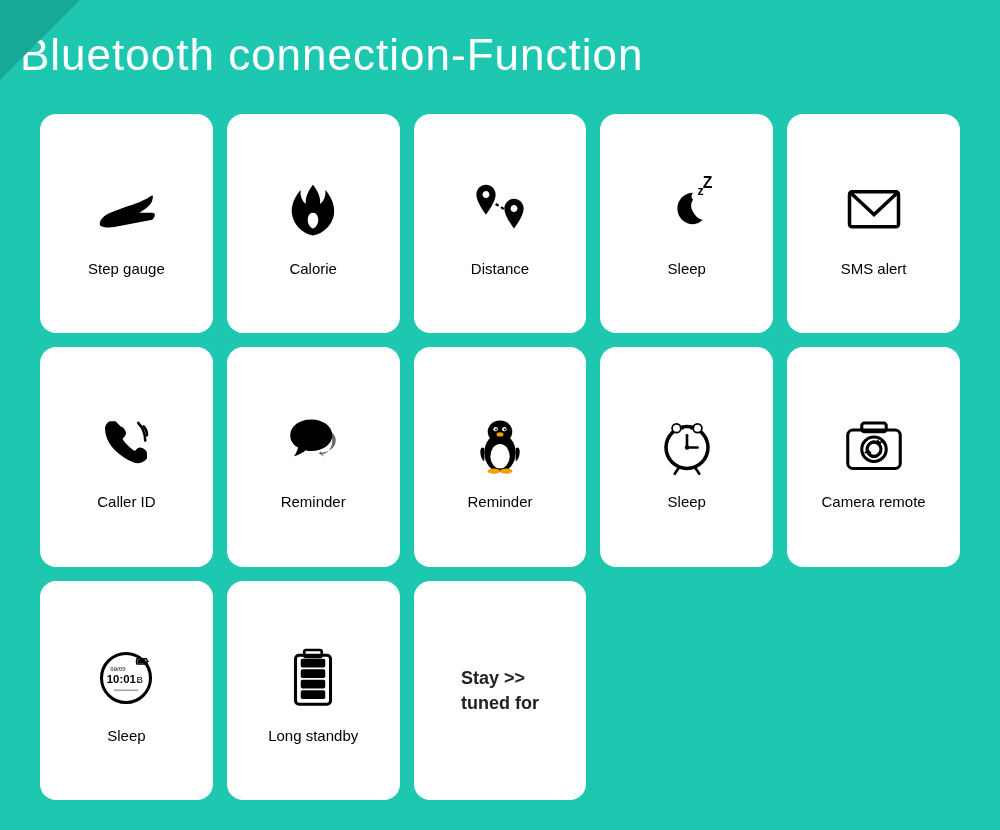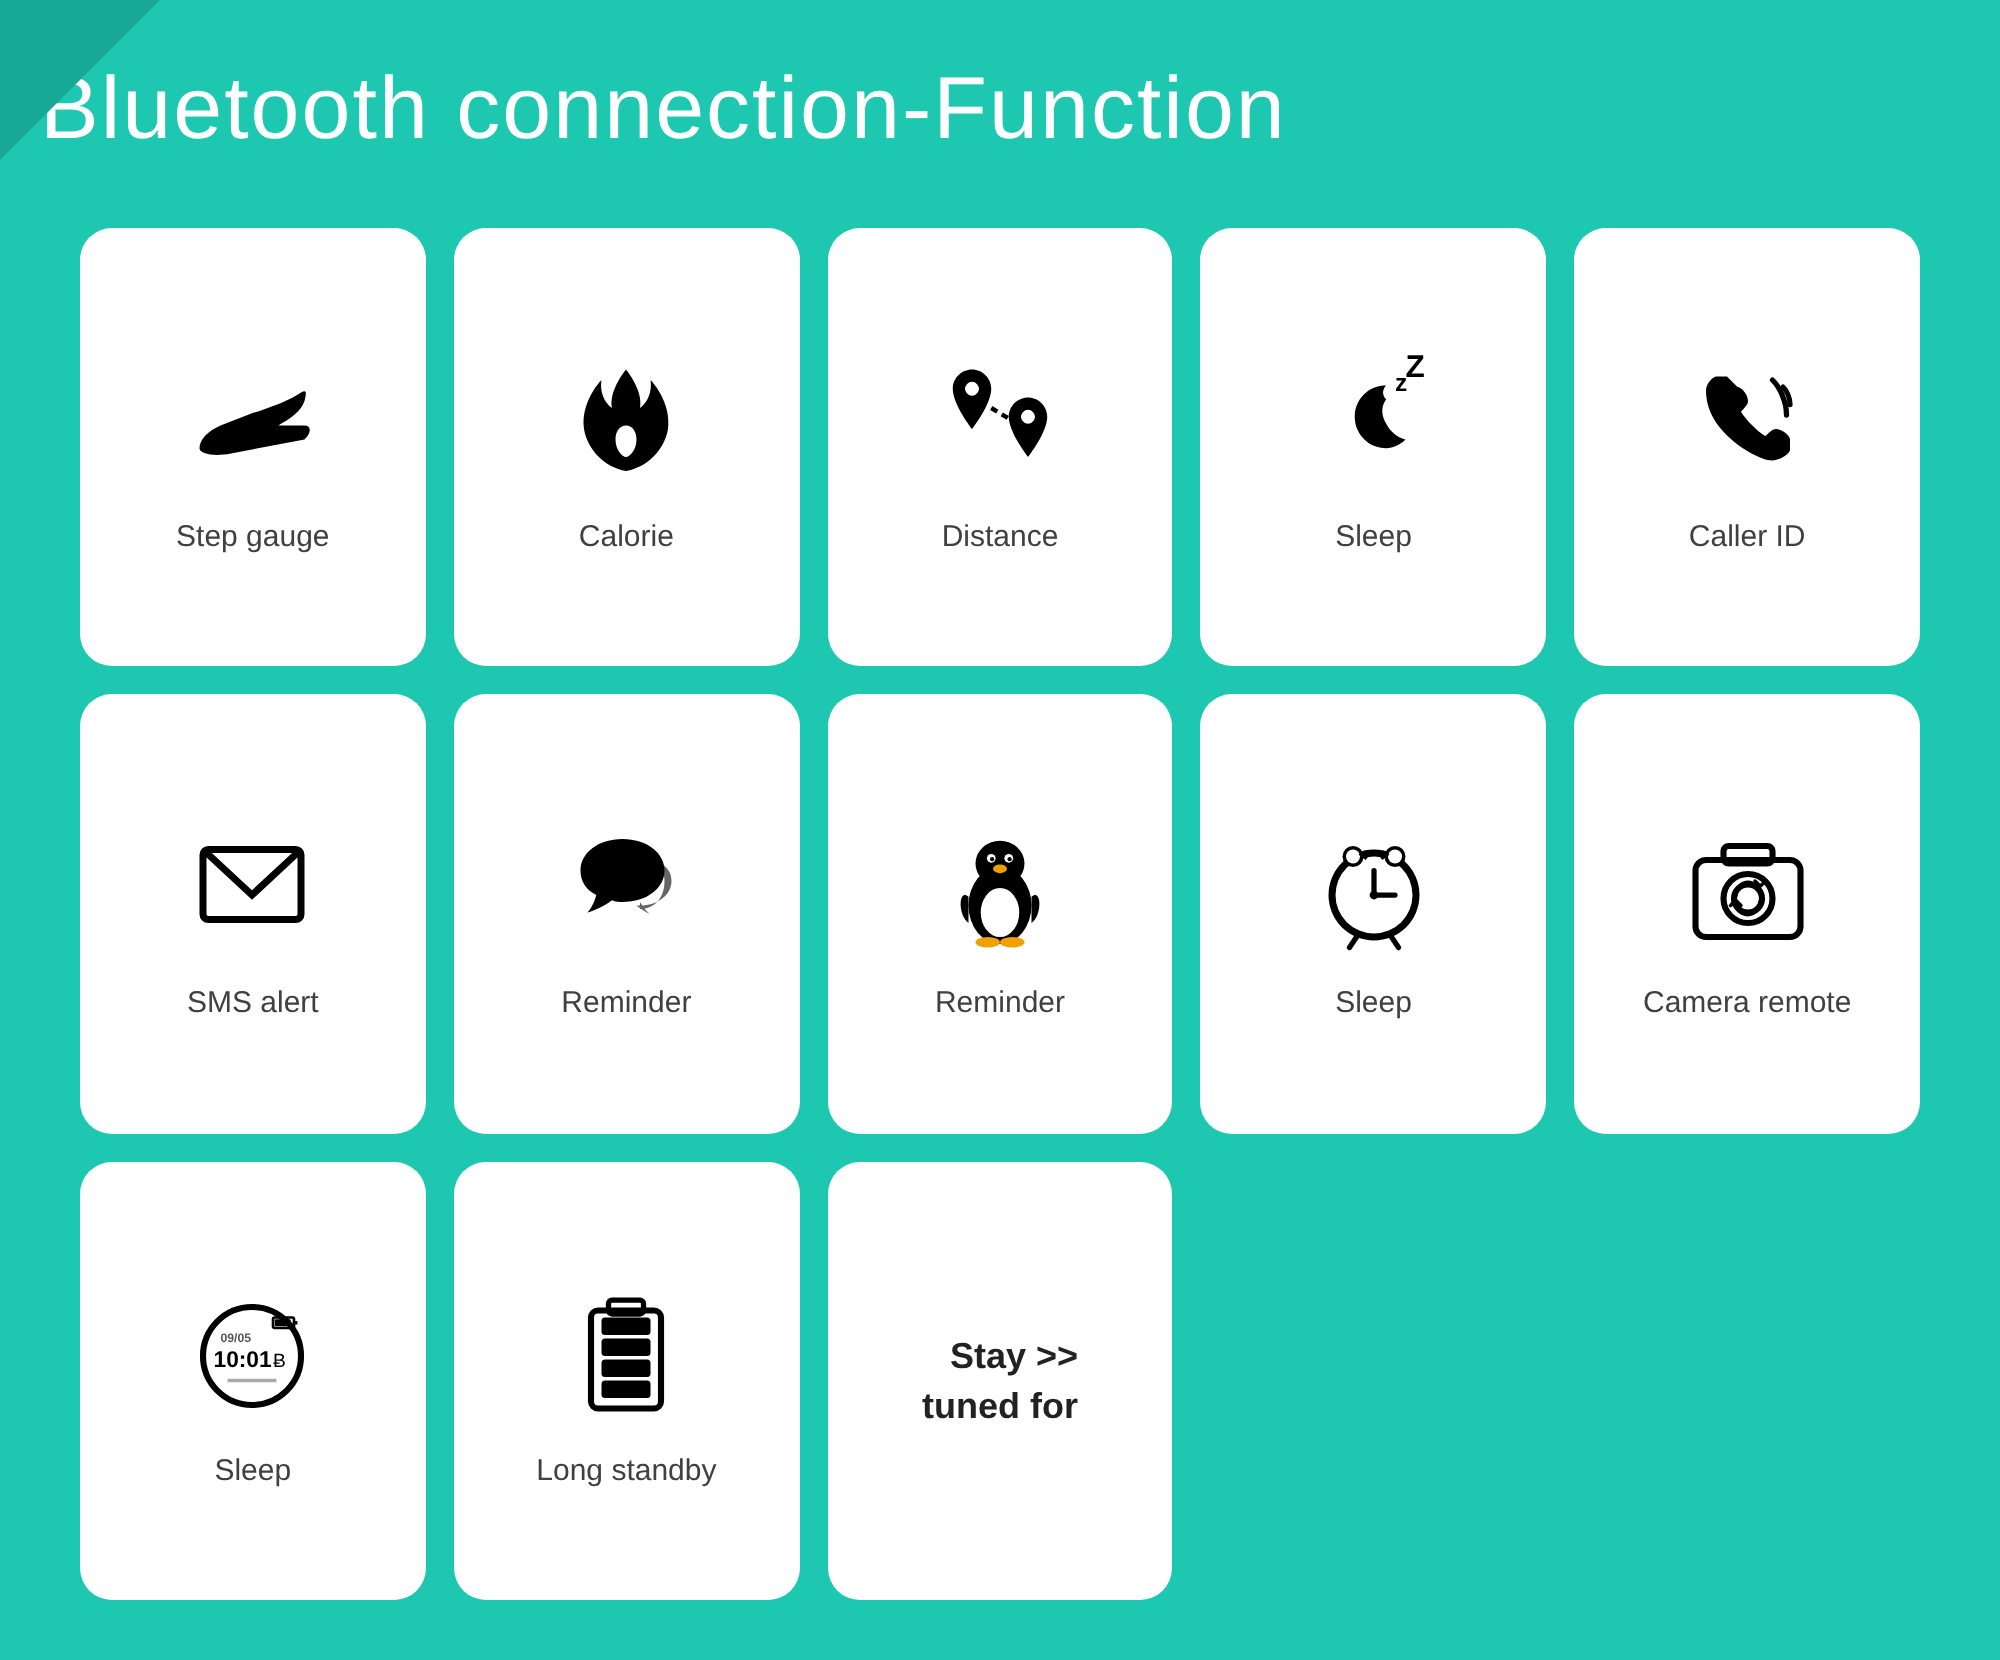--- a/index.html
+++ b/index.html
@@ -61,21 +61,21 @@
       height: 80px;
     }
 
     .card-icon svg {
       width: 70px;
       height: 70px;
     }
 
     .card-label {
       font-size: 15px;
-      color: #404040;
+      color: #000000;
       text-align: center;
       font-weight: 400;
       line-height: 1.3;
     }
   </style>
 </head>
 <body>
 
 <div class="corner-accent"></div>
 
@@ -124,38 +124,38 @@
 
         <text x="52" y="22" font-size="14" font-family="Arial" font-weight="bold" fill="black">z</text>
         <text x="58" y="14" font-size="18" font-family="Arial" font-weight="bold" fill="black">Z</text>
       </svg>
     </div>
     <span class="card-label">Sleep</span>
   </div>
 
   <div class="card">
     <div class="card-icon">
-      <svg viewBox="0 0 80 80" fill="black">
-        <path d="M22 14 C20 14 16 18 16 22 C16 38 28 50 42 58 C46 60 50 62 54 62 C58 62 64 58 64 56 L64 50 C64 48 60 44 56 44 C54 44 52 46 50 48 C46 46 38 38 36 34 C38 32 40 30 40 28 C40 24 36 20 34 20 L28 14 Z"></path>
-
-        <path d="M60 20 C62 22 64 26 64 30" stroke="black" stroke-width="3" fill="none" stroke-linecap="round"></path>
-        <path d="M54 16 C58 20 62 28 62 36" stroke="black" stroke-width="3" fill="none" stroke-linecap="round"></path>
-      </svg>
-    </div>
-    <span class="card-label">Caller ID</span>
-  </div>
-
-  <div class="card">
-    <div class="card-icon">
       <svg viewBox="0 0 80 80" fill="none" stroke="black" stroke-width="4">
         <rect x="12" y="18" width="56" height="40" rx="3"></rect>
         <polyline points="12,18 40,44 68,18" stroke="black" stroke-width="4" fill="none"></polyline>
       </svg>
     </div>
     <span class="card-label">SMS alert</span>
+  </div>
+
+  <div class="card">
+    <div class="card-icon">
+      <svg viewBox="0 0 80 80" fill="black">
+        <path d="M22 14 C20 14 16 18 16 22 C16 38 28 50 42 58 C46 60 50 62 54 62 C58 62 64 58 64 56 L64 50 C64 48 60 44 56 44 C54 44 52 46 50 48 C46 46 38 38 36 34 C38 32 40 30 40 28 C40 24 36 20 34 20 L28 14 Z"></path>
+
+        <path d="M60 20 C62 22 64 26 64 30" stroke="black" stroke-width="3" fill="none" stroke-linecap="round"></path>
+        <path d="M54 16 C58 20 62 28 62 36" stroke="black" stroke-width="3" fill="none" stroke-linecap="round"></path>
+      </svg>
+    </div>
+    <span class="card-label">Caller ID</span>
   </div>
 
   <div class="card">
     <div class="card-icon">
       <svg viewBox="0 0 80 80" fill="black">
 
         <path d="M38 12 C24 12 14 20 14 30 C14 36 17 41 23 44 C22 48 20 52 18 54 C22 53 28 50 32 47 C34 48 36 48 38 48 C52 48 62 40 62 30 C62 20 52 12 38 12 Z"></path>
         <path d="M48 48 C50 51 52 54 54 55 C52 54 48 52 46 50 C47 50 48 50 48 50 C58 50 66 44 66 36 C66 30 62 26 56 24 C60 27 62 31 62 36 C62 46 56 52 48 52 Z" opacity="0.6"></path>
       </svg>
     </div>
@@ -274,18 +274,18 @@
         <rect x="26" y="42" width="28" height="10" rx="2" fill="black"></rect>
         <rect x="26" y="30" width="28" height="10" rx="2" fill="black"></rect>
         <rect x="26" y="18" width="28" height="10" rx="2" fill="black"></rect>
       </svg>
     </div>
     <span class="card-label">Long standby</span>
   </div>
 
 
   <div class="card card-last">
-    <div class="card-icon" style="height:auto; font-size:18px; font-weight:600; color:#222; text-align:right; line-height:1.4;">
+    <div class="card-icon" style="height:auto; font-size:18px; font-weight:600; color:#222; text-align:left; line-height:1.4;">
       Stay &gt;&gt;<br>tuned for
     </div>
   </div>
 
 </div>
 
 </body></html>

